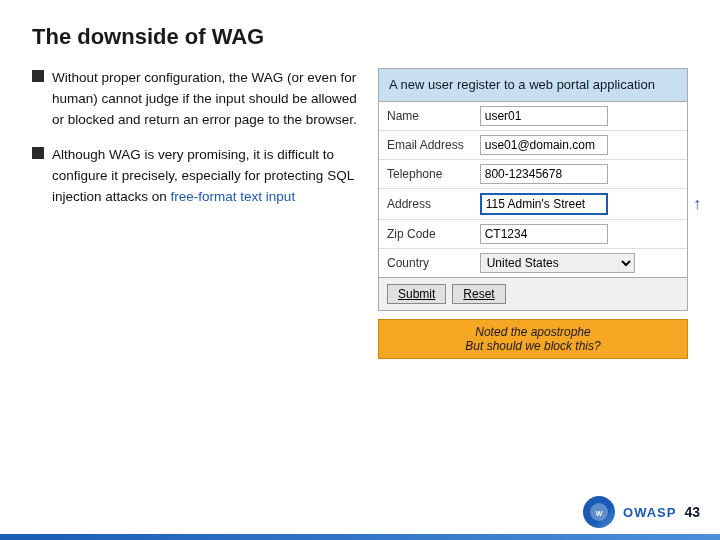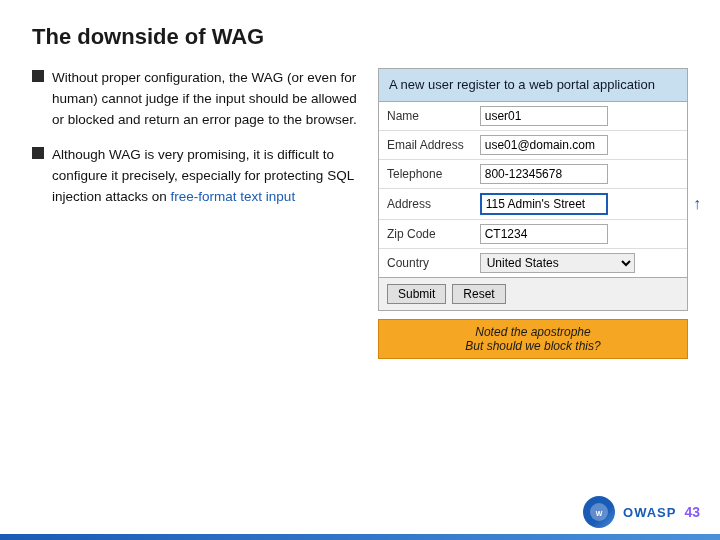--- a/index.html
+++ b/index.html
@@ -117,20 +117,21 @@
       width: 155px;
       font-family: Arial, sans-serif;
     }
 
     .form-buttons {
       padding: 6px 8px;
       display: flex;
       gap: 6px;
       background: #f0f0f0;
       border-top: 1px solid #aaa;
+      text-decoration: underline;
     }
 
     .form-buttons button {
       padding: 2px 10px;
       font-size: 12px;
       background: #e0e0e0;
       border: 1px solid #888;
       cursor: pointer;
       font-family: Arial, sans-serif;
     }
@@ -190,21 +191,21 @@
 
     .footer-text {
       font-size: 13px;
       font-weight: bold;
       color: #1a5bb5;
       letter-spacing: 1px;
     }
 
     .page-number {
       font-size: 14px;
-      color: #8b5cf6;
+      color: #0f172a;
       font-weight: bold;
     }
 
     .bottom-bar {
       position: absolute;
       bottom: 0;
       left: 0;
       right: 0;
       height: 6px;
       background: linear-gradient(to right, #1a5bb5, #4a90d9);

